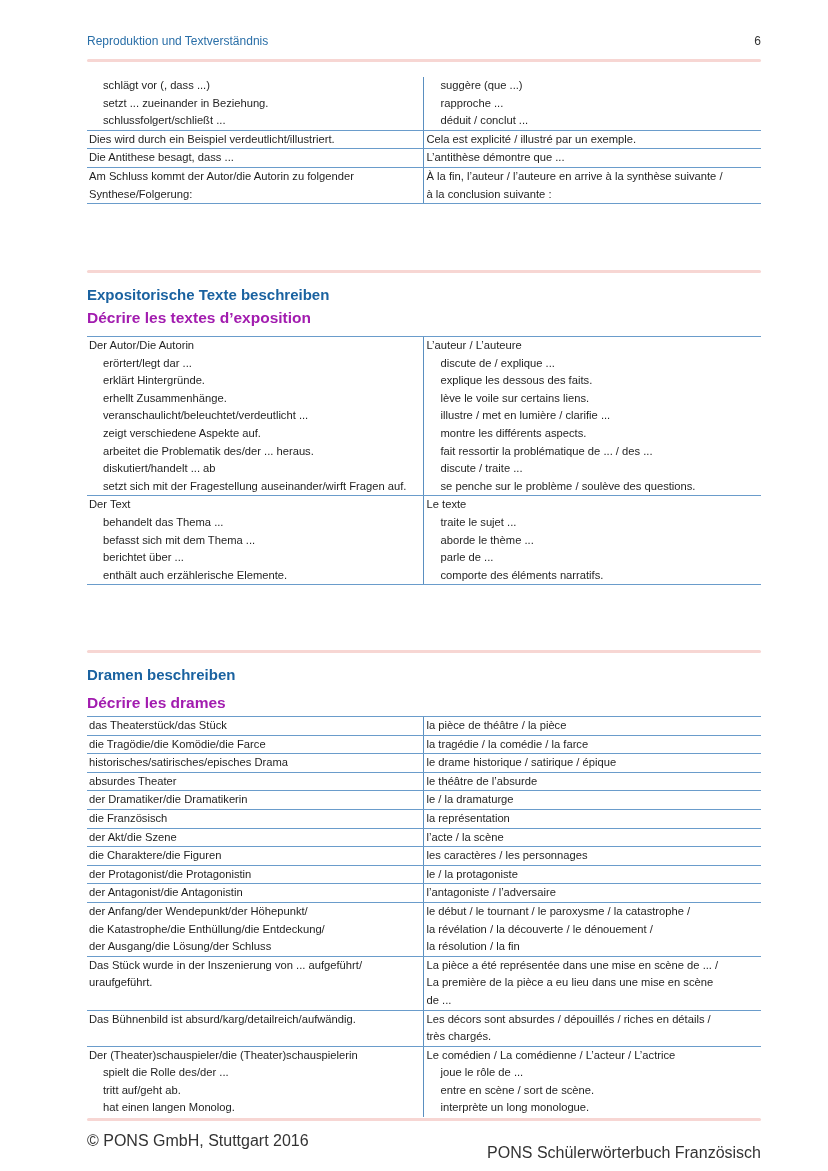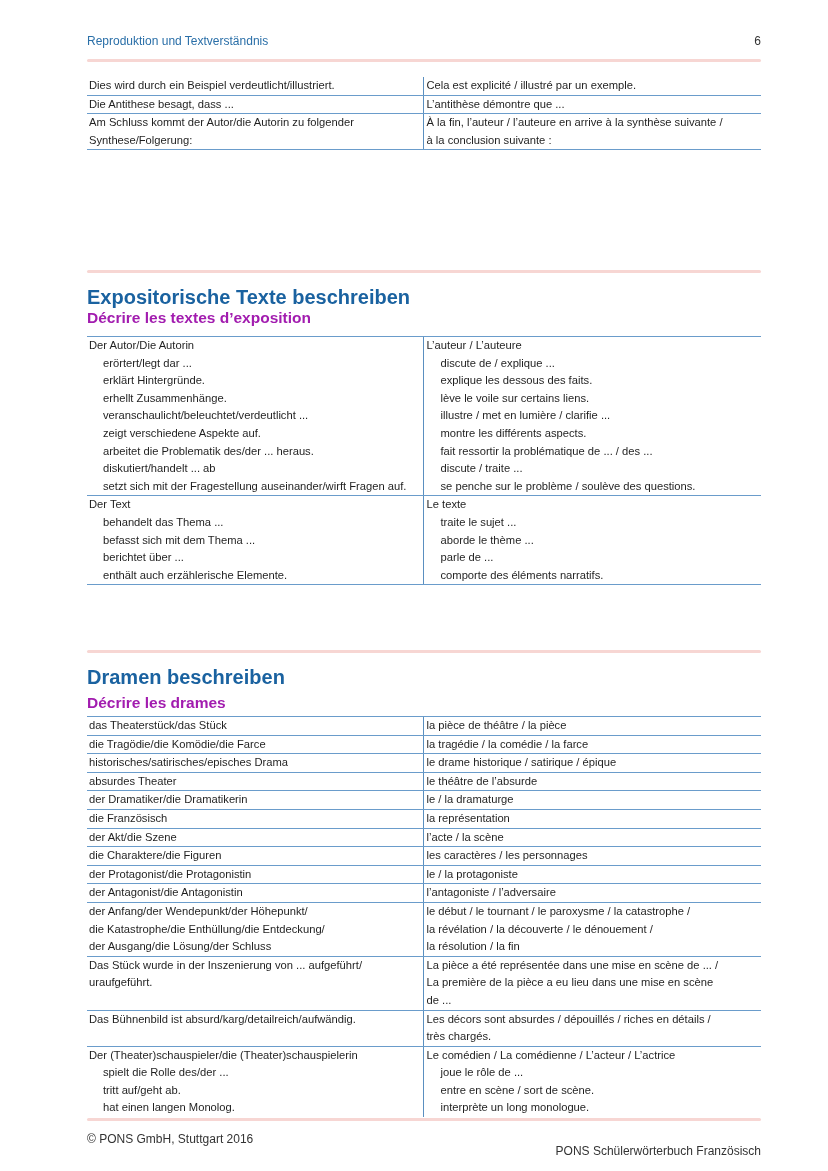--- a/index.html
+++ b/index.html
@@ -23,47 +23,59 @@
   table.vocab col.c1 { width: 336px; }
   table.vocab col.c2 { width: 338px; }
   table.vocab td { vertical-align: top; padding: 0 2px 0 2px; }
   table.vocab td.r { border-left: 1px solid #5a8fc0; padding-left: 3px; }
   table.vocab tr.b td { border-bottom: 1px solid #6a9ccb; }
   table.vocab tr.t td { border-top: 1px solid #6a9ccb; }
   .ind { display: block; padding-left: 14px; }
   .line { display: block; }
 
   .sec-de {
-    position: absolute; left: 0; font-size: 20px; font-weight: bold; color: #1a62a0;
+    position: absolute; left: 0; font-size: 15px; font-weight: bold; color: #1a62a0;
   }
   .sec-fr {
     position: absolute; left: 0; font-size: 15.5px; font-weight: bold; color: #a21caf;
   }
   .ftr {
-    position: absolute; top: 1132px; left: 0; width: 674px; font-size: 12px; color: #333;
+    position: absolute; top: 1132px; left: 0; width: 674px; font-size: 16px; color: #333;
   }
   .ftr .rt { position: absolute; right: 0; top: 12px; }
 </style>
 </head>
 <body>
 
 <div class="page">
 
   <div class="hdr">
     <span>Reproduktion und Textverständnis</span>
     <span class="pg">6</span>
   </div>
   <div class="rule" style="top:59px;"></div>
 
   <table class="vocab" style="top:77px;">
     <colgroup>
         <col class="c1">
         <col class="c2">
       </colgroup>
     <tbody>
+        <tr class="b">
+      <td>
+        <span class="ind">schlägt vor (, dass ...)</span>
+        <span class="ind">setzt ... zueinander in Beziehung.</span>
+        <span class="ind">schlussfolgert/schließt ...</span>
+      </td>
+      <td class="r">
+        <span class="ind">suggère (que ...)</span>
+        <span class="ind">rapproche ...</span>
+        <span class="ind">déduit / conclut ...</span>
+      </td>
+    </tr>
     <tr class="b">
       <td>Dies wird durch ein Beispiel verdeutlicht/illustriert.</td>
       <td class="r">Cela est explicité / illustré par un exemple.</td>
     </tr>
     <tr class="b">
       <td>Die Antithese besagt, dass ...</td>
       <td class="r">L’antithèse démontre que ...</td>
     </tr>
     <tr class="b">
       <td>

